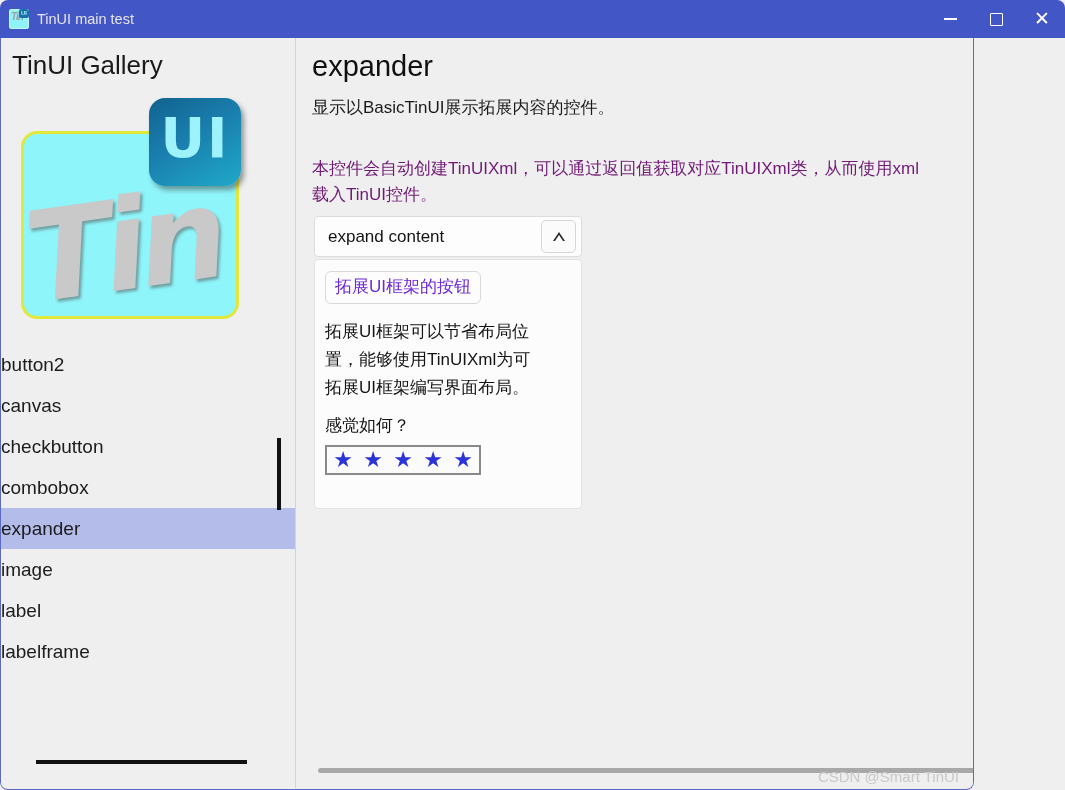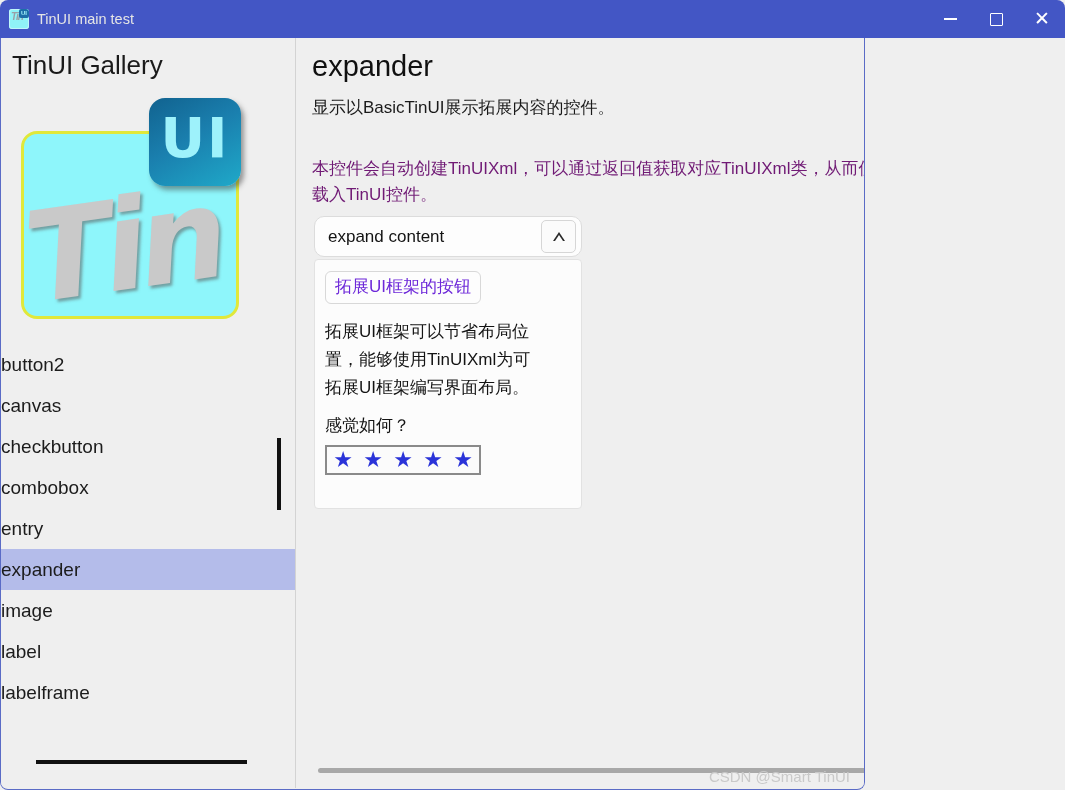--- a/index.html
+++ b/index.html
@@ -108,21 +108,21 @@
     font-size: 19px;
     font-weight: 300;
     margin-top: -2px;
   }
   #btn-close { border-top-right-radius: 8px; }
 
   
   #window-body {
     position: absolute;
     left: 0; top: 38px;
-    width: 865px;
+    width: 974px;
     height: 752px;
     background: #efefef;
     border: 1px solid #5a6bc6;
     border-top: none;
     box-sizing: border-box;
     border-bottom-left-radius: 8px;
     border-bottom-right-radius: 8px;
     overflow: hidden;
   }
 
@@ -284,21 +284,21 @@
     position: absolute;
     left: 18px;
     top: 178px;
     width: 268px;
   }
   #expander-header {
     position: relative;
     height: 41px;
     background: #fdfdfd;
     border: 1px solid #dcdcdc;
-    border-radius: 10px;
+    border-radius: 4px;
     box-sizing: border-box;
     display: flex;
     align-items: center;
   }
   #expander-header-label {
     font-size: 17px;
     color: #131313;
     margin-left: 13px;
     flex: 1;
     white-space: nowrap;
@@ -457,23 +457,20 @@
           <span>button2</span>
         </div>
         <div class="side-item">
           <span>canvas</span>
         </div>
         <div class="side-item">
           <span>checkbutton</span>
         </div>
         <div class="side-item">
           <span>combobox</span>
-        </div>
-        <div class="side-item">
-          <span>entry</span>
         </div>
         <div class="side-item selected">
           <span>expander</span>
         </div>
         <div class="side-item">
           <span>image</span>
         </div>
         <div class="side-item">
           <span>label</span>
         </div>

